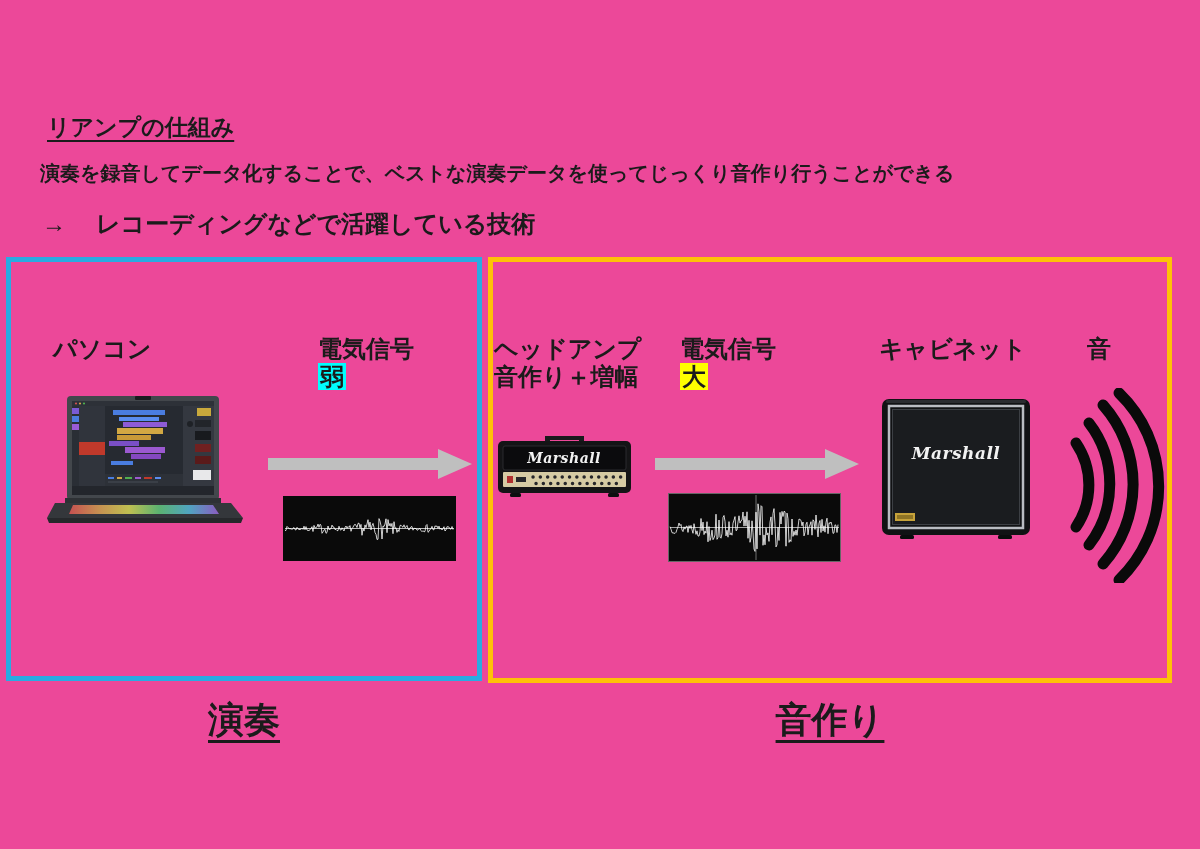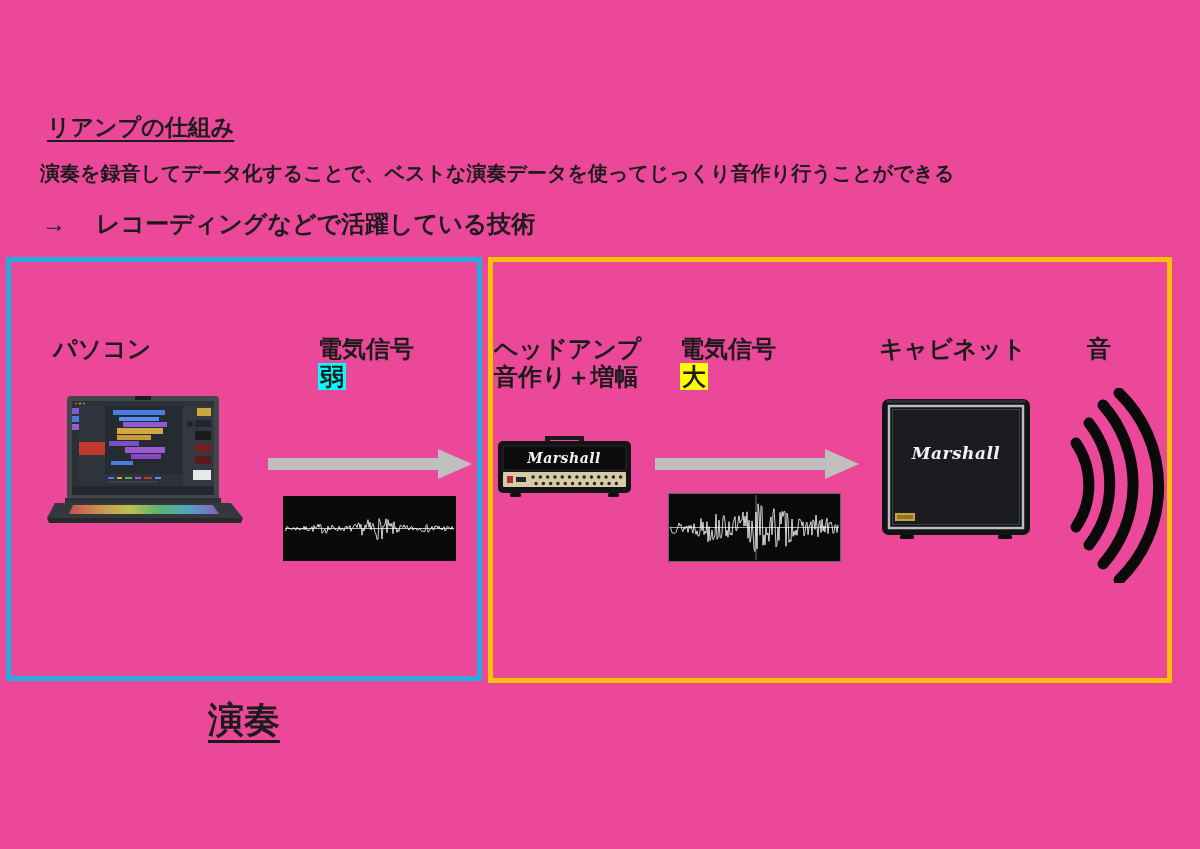--- a/index.html
+++ b/index.html
@@ -184,14 +184,15 @@
       <g fill="none" stroke="#0a0a0a" stroke-width="11" stroke-linecap="round">
         <path d="M 14 55 A 75 75 0 0 1 14 139"></path>
         <path d="M 27 35 A 100 100 0 0 1 27 157"></path>
         <path d="M 41 17 A 120 120 0 0 1 41 176"></path>
         <path d="M 57 5 A 130 130 0 0 1 57 192"></path>
       </g>
     </svg>
   </div>
 
   <div class="bottom-label perf-bottom">演奏</div>
+  <div class="bottom-label sm-bottom">音作り</div>
 
 </div>
 
 </body></html>

